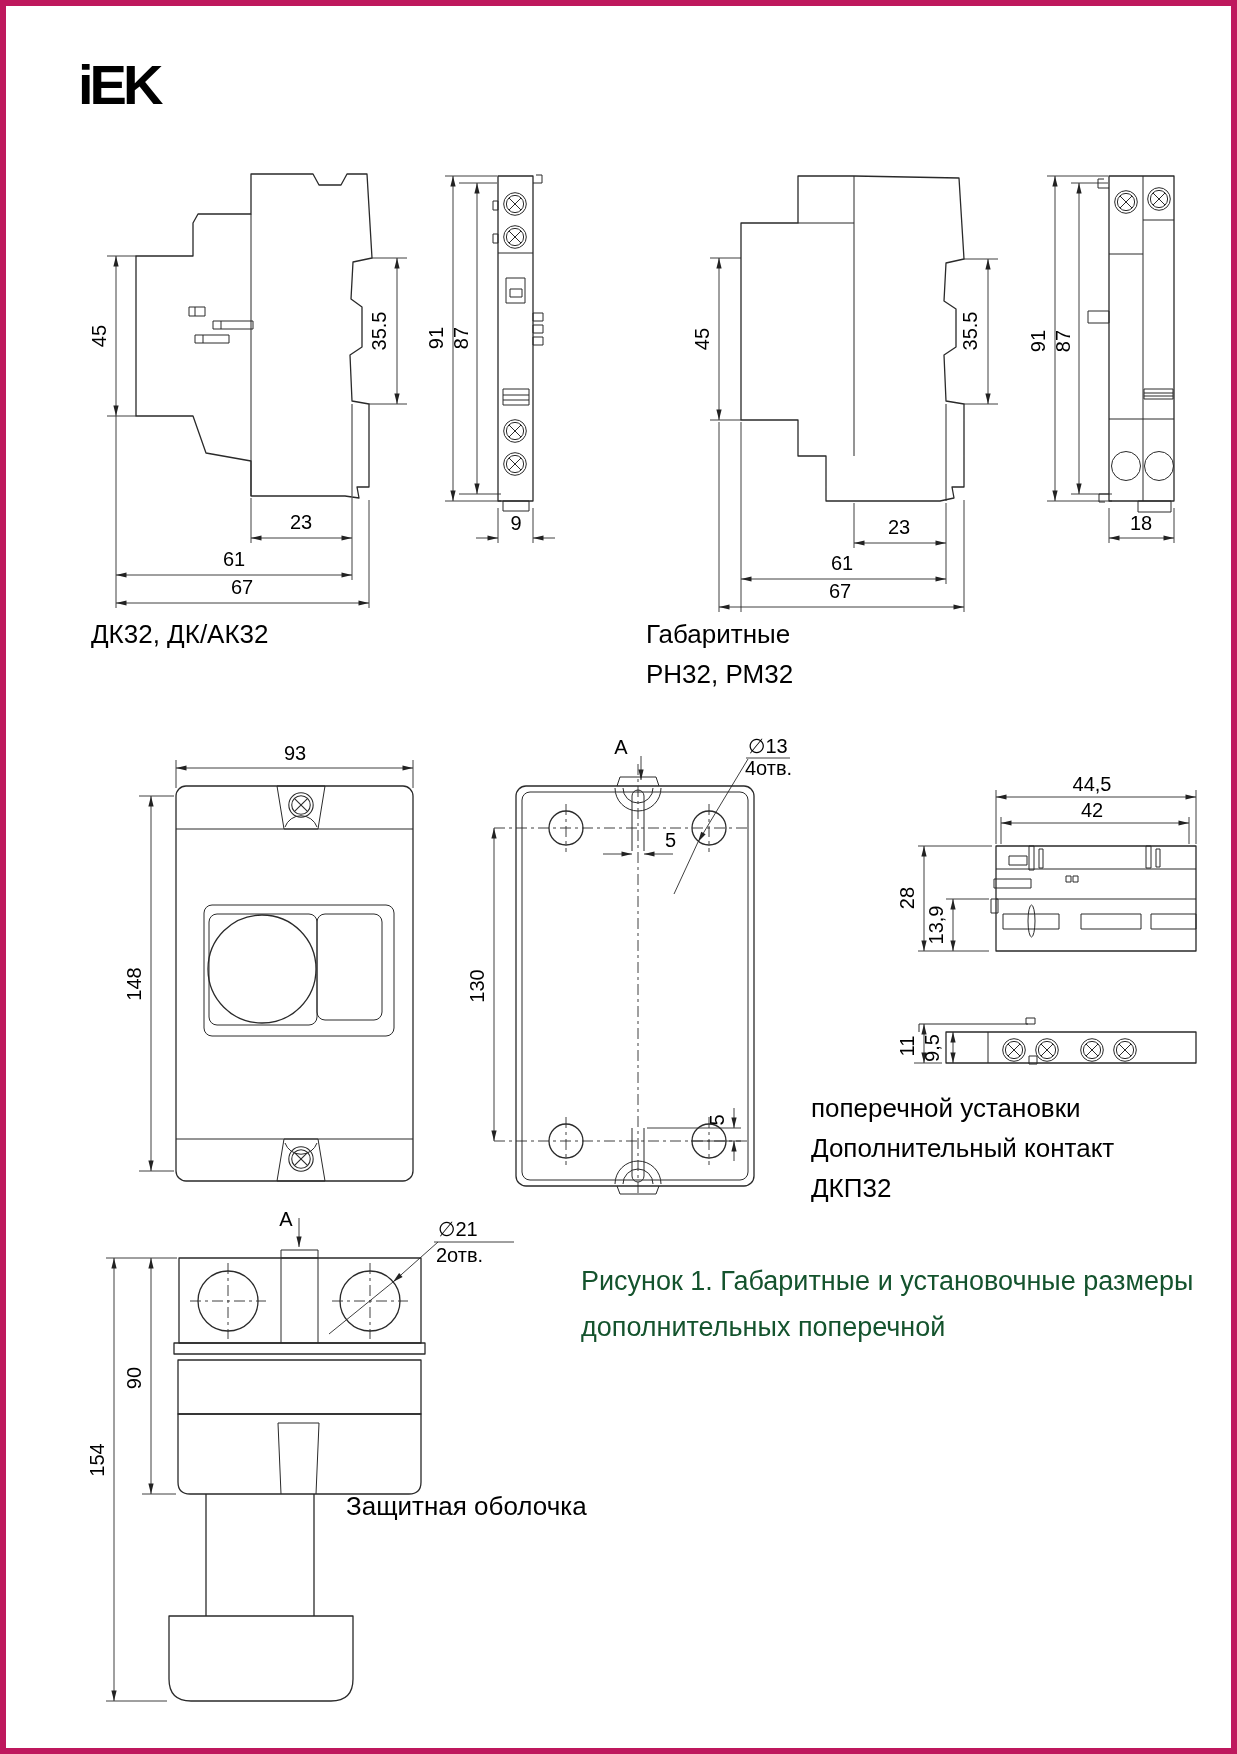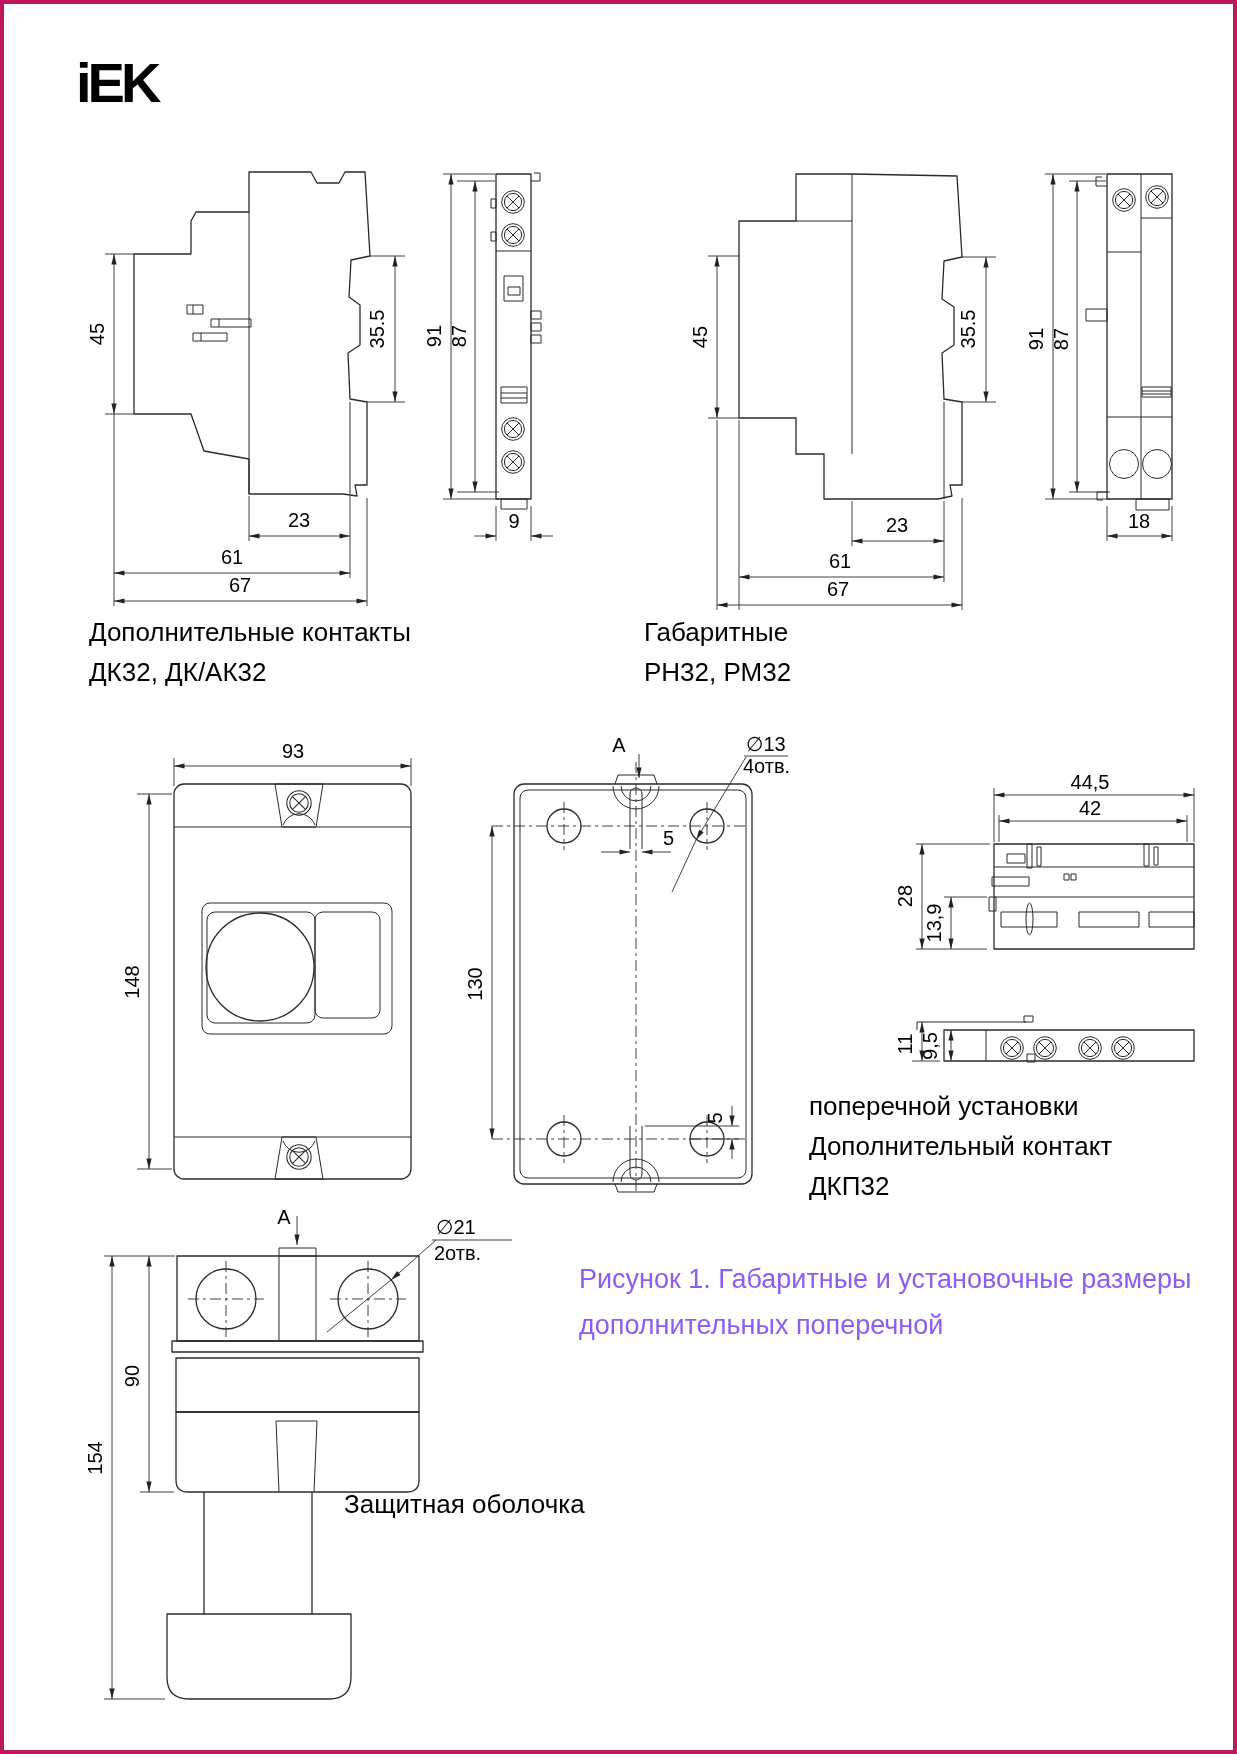--- a/index.html
+++ b/index.html
@@ -1,22 +1,22 @@
 <!DOCTYPE html>
 <html><head>
 <meta charset="utf-8">
 <style>
   html,body{margin:0;padding:0;background:#ffffff;}
   .page{position:relative;width:1237px;height:1754px;background:#fff;
         font-family:"Liberation Sans",sans-serif;color:#000;overflow:hidden;
-        border:4px solid #be185d;box-sizing:border-box;}
+        border:6px solid #be185d;box-sizing:border-box;}
   .logo{position:absolute;left:72px;top:46px;font-size:56px;font-weight:800;
         letter-spacing:-4px;color:#000;font-family:"Liberation Sans",sans-serif;}
   .sec-label{position:absolute;font-size:26px;line-height:40px;white-space:nowrap;color:#000;}
-  .caption{position:absolute;left:575px;top:1252px;font-size:27px;line-height:46px;white-space:nowrap;color:#8b5cf6;}
+  .caption{position:absolute;left:575px;top:1252px;font-size:27px;line-height:46px;white-space:nowrap;color:#14532d;}
   svg.draw{position:absolute;overflow:visible;}
   .ln{fill:none;stroke:#2a2a2a;stroke-width:1.3;stroke-linejoin:round;}
   .lt{fill:none;stroke:#2a2a2a;stroke-width:1;stroke-linejoin:round;}
   .dim{fill:none;stroke:#2a2a2a;stroke-width:0.9;}
   .dash{fill:none;stroke:#2a2a2a;stroke-width:0.9;stroke-dasharray:11 4 3 4;}
   text.dt{font-family:"Liberation Sans",sans-serif;font-size:20px;fill:#000;}
 </style>
 </head>
 <body>
 
@@ -172,21 +172,20 @@
       <line class="dim" x1="53" y1="32" x2="53" y2="343" marker-start="url(#as)" marker-end="url(#ae)"></line>
       <text class="dt" transform="rotate(-90 44 190)" x="44" y="190" text-anchor="middle">87</text>
       <line class="dim" x1="83" y1="357" x2="83" y2="392"></line>
       <line class="dim" x1="148" y1="357" x2="148" y2="392"></line>
       <line class="dim" x1="83" y1="387" x2="148" y2="387" marker-start="url(#as)" marker-end="url(#ae)"></line>
       <text class="dt" x="115" y="379" text-anchor="middle">18</text>
     </g>
   </svg>
 
   <div class="sec-label" style="left:85px;top:608px">
-    <div>Дополнительные контакты</div>
     <div>ДК32, ДК/АК32</div>
   </div>
   <div class="sec-label" style="left:640px;top:608px">
     <div>Габаритные</div>
     <div>РН32, РМ32</div>
   </div>
 
   <svg class="draw" style="left:105px;top:690px" width="340" height="500" viewBox="0 0 340 500">
     <g>
       <rect class="ln" x="65" y="90" width="237" height="395" rx="10"></rect>

